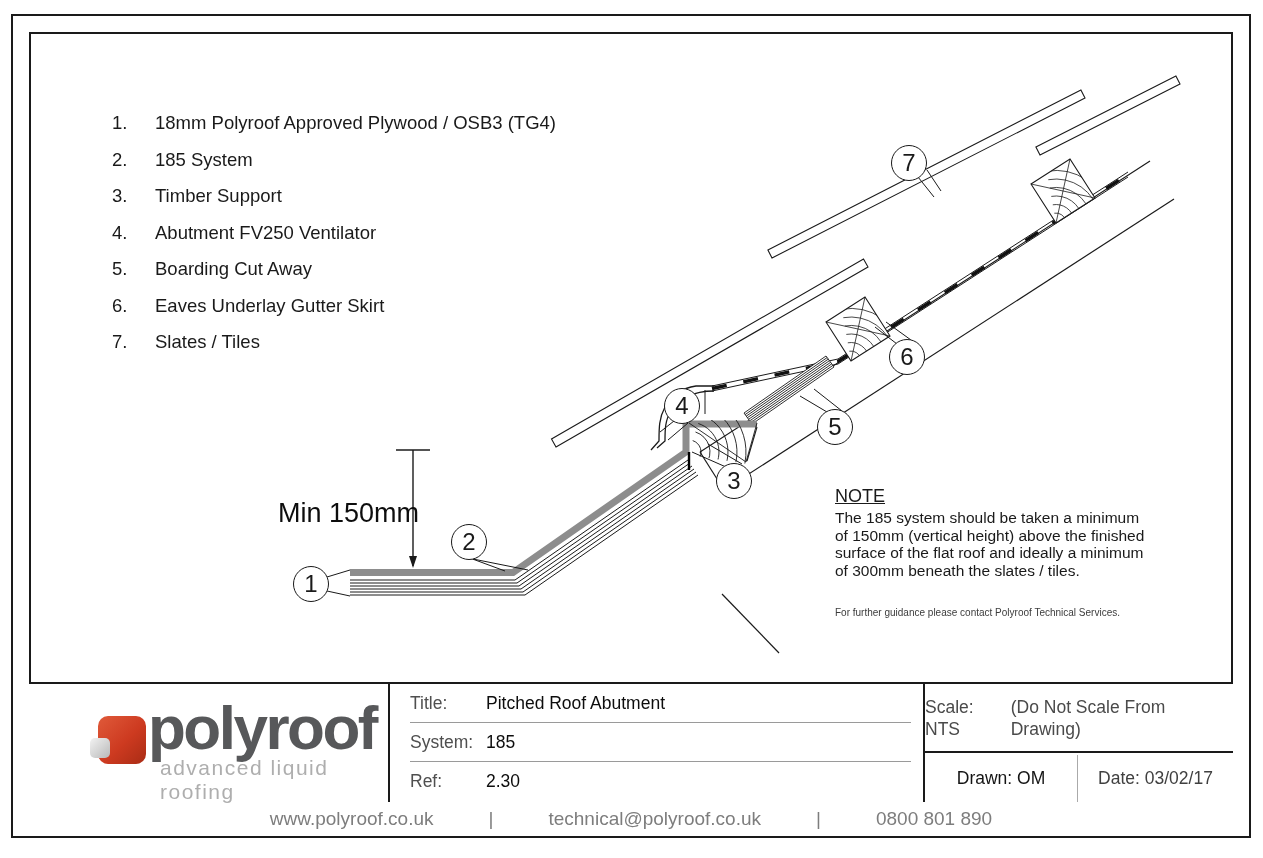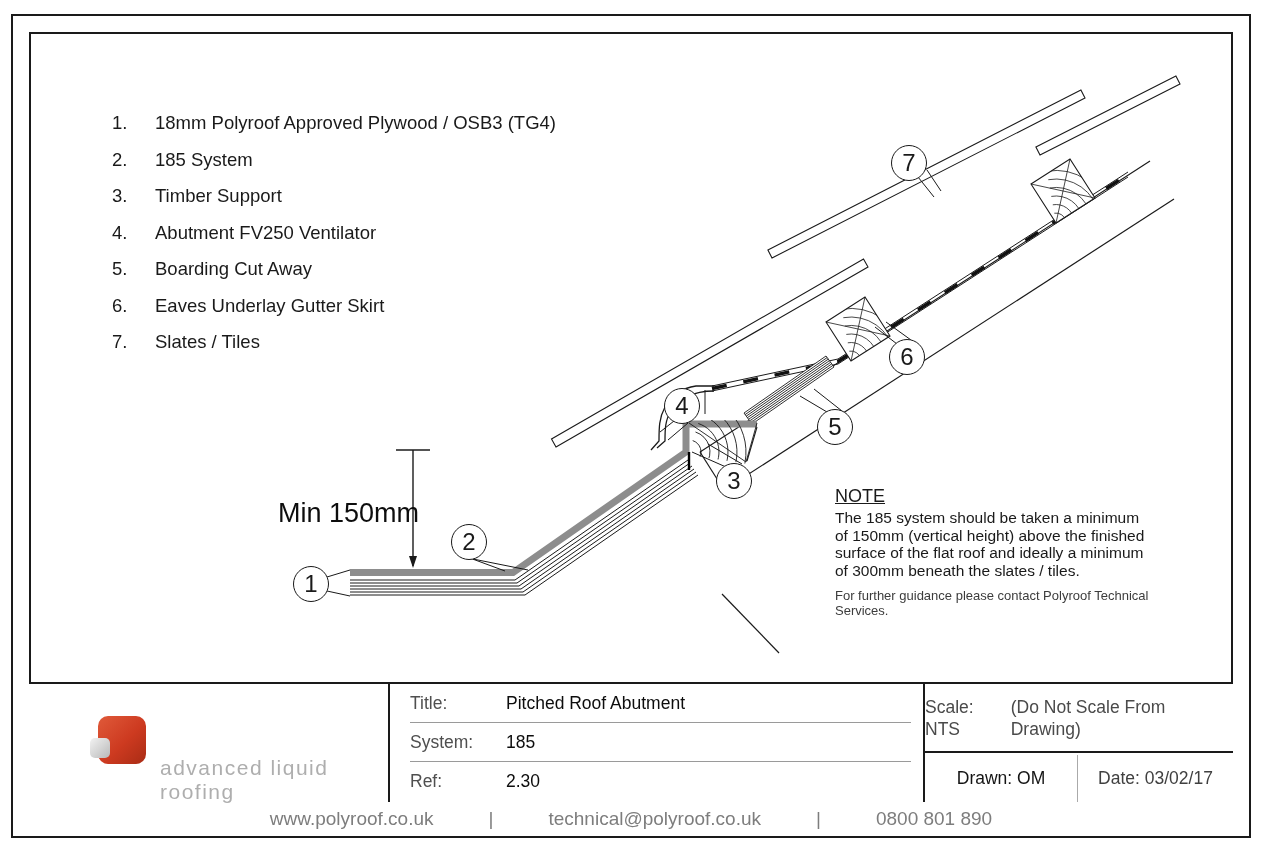--- a/index.html
+++ b/index.html
@@ -25,32 +25,32 @@
   .callout { position:absolute; width:36px; height:36px; border:1.6px solid #1a1a1a;
     border-radius:50%; background:#fff; display:flex; align-items:center; justify-content:center;
     font-size:24px; color:#1a1a1a; }
 
   .dim-label { position:absolute; left:278px; top:498px; font-size:27px; color:#0d0d0d; }
 
   
   .note { position:absolute; left:835px; top:486px; width:330px; }
   .note-heading { font-size:18px; text-decoration:underline; margin-bottom:2px; }
   .note-line { font-size:15.5px; line-height:17.5px; }
-  .note-footnote { font-size:13px; color:#3c3c3c; margin-top:9px; }
+  .note-footnote { font-size:10px; color:#3c3c3c; margin-top:28px; }
 
   
   .titleblock { position:absolute; left:29px; top:682px; width:1204px; height:118px;
     border-top:2px solid #1a1a1a; background:#fff; }
   .tb-cell-logo { position:absolute; left:0; top:0; width:359px; height:118px; }
   .tb-cell-mid { position:absolute; left:359px; top:0; width:535px; height:118px;
     border-left:2px solid #1a1a1a; }
   .tb-cell-right { position:absolute; left:894px; top:0; width:310px; height:118px;
     border-left:2px solid #1a1a1a; }
 
-  .tb-row { position:absolute; left:20px; right:12px; height:39px; display:flex; align-items:center;gap:20px; }
+  .tb-row { position:absolute; left:20px; right:12px; height:39px; display:flex; align-items:center; }
   .tb-row.r1 { top:0; border-bottom:1px solid #9a9a9a; }
   .tb-row.r2 { top:39px; border-bottom:1px solid #9a9a9a; }
   .tb-row.r3 { top:78px; }
   .tb-label { width:76px; font-size:17.5px; color:#4f4f4f; }
   .tb-value { font-size:17.5px; color:#0d0d0d; }
 
   .tb-scale { position:absolute; left:0; top:0; width:100%; height:69px;
     border-bottom:2px solid #1a1a1a; display:flex; flex-direction:row;
     align-items:center; justify-content:center; color:#4a4a4a; font-size:17.5px; line-height:22px; }
   .tb-bottom { position:absolute; left:0; top:71px; width:100%; height:47px; display:flex; }
@@ -297,20 +297,21 @@
         <div class="tb-drawn">Drawn: OM</div>
         <div class="tb-datecell">Date: 03/02/17</div>
       </div>
     </div>
   </div>
 
   <div class="logo">
     <div class="logo-icon">
       <div class="logo-notch"></div>
     </div>
+    <div class="logo-word">polyroof</div>
     <div class="logo-tag">advanced liquid roofing</div>
   </div>
 
   <div class="footer">
     <span>www.polyroof.co.uk</span>
     <span>|</span>
     <span>technical@polyroof.co.uk</span>
     <span>|</span>
     <span>0800 801 890</span>
   </div>

